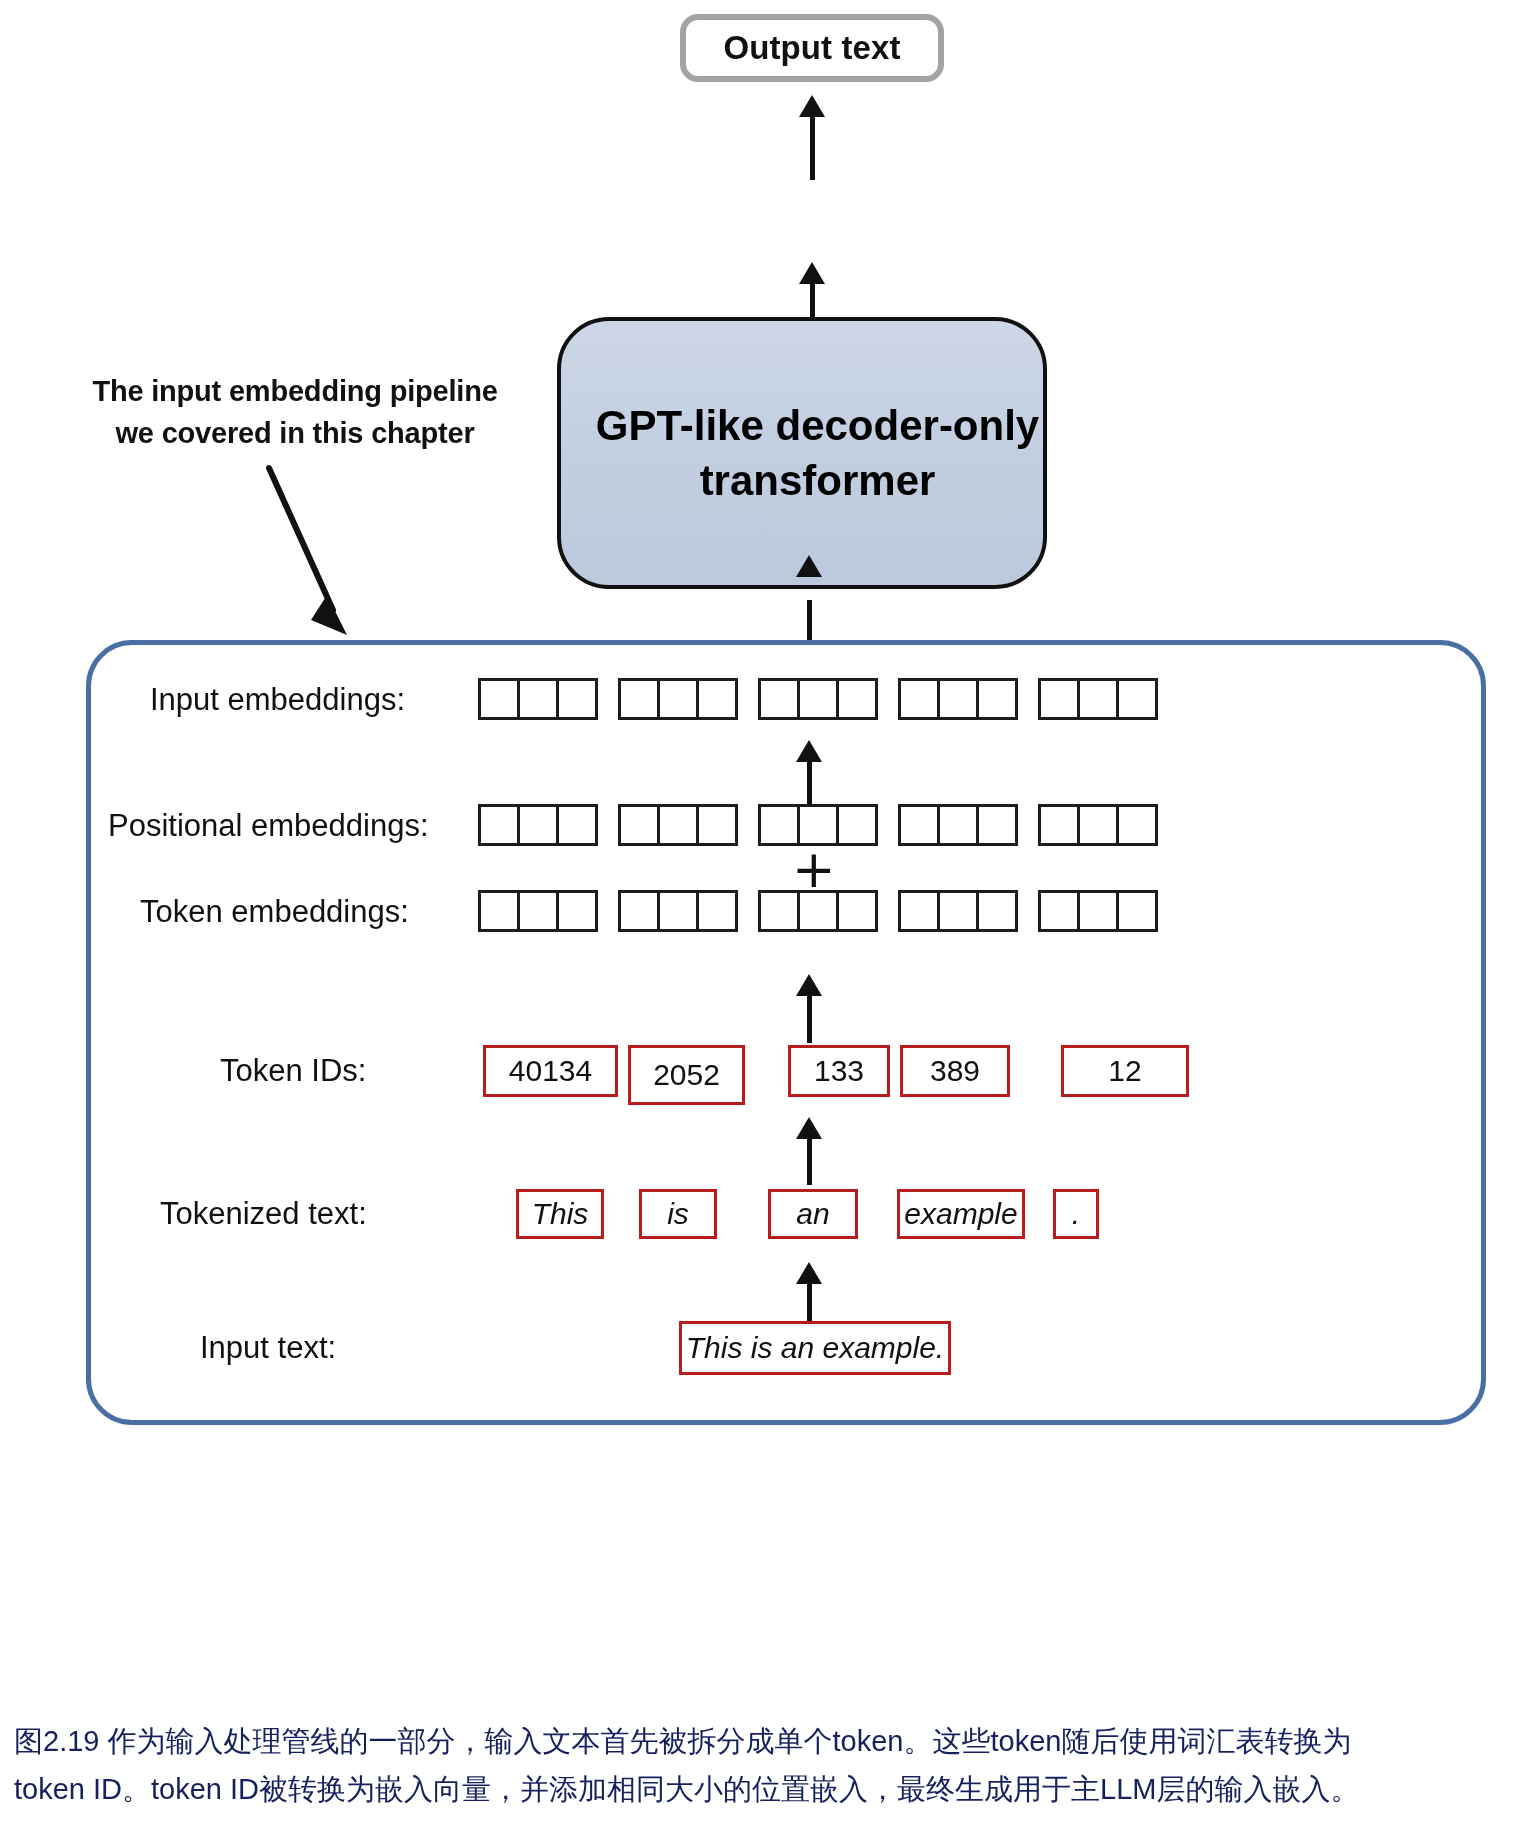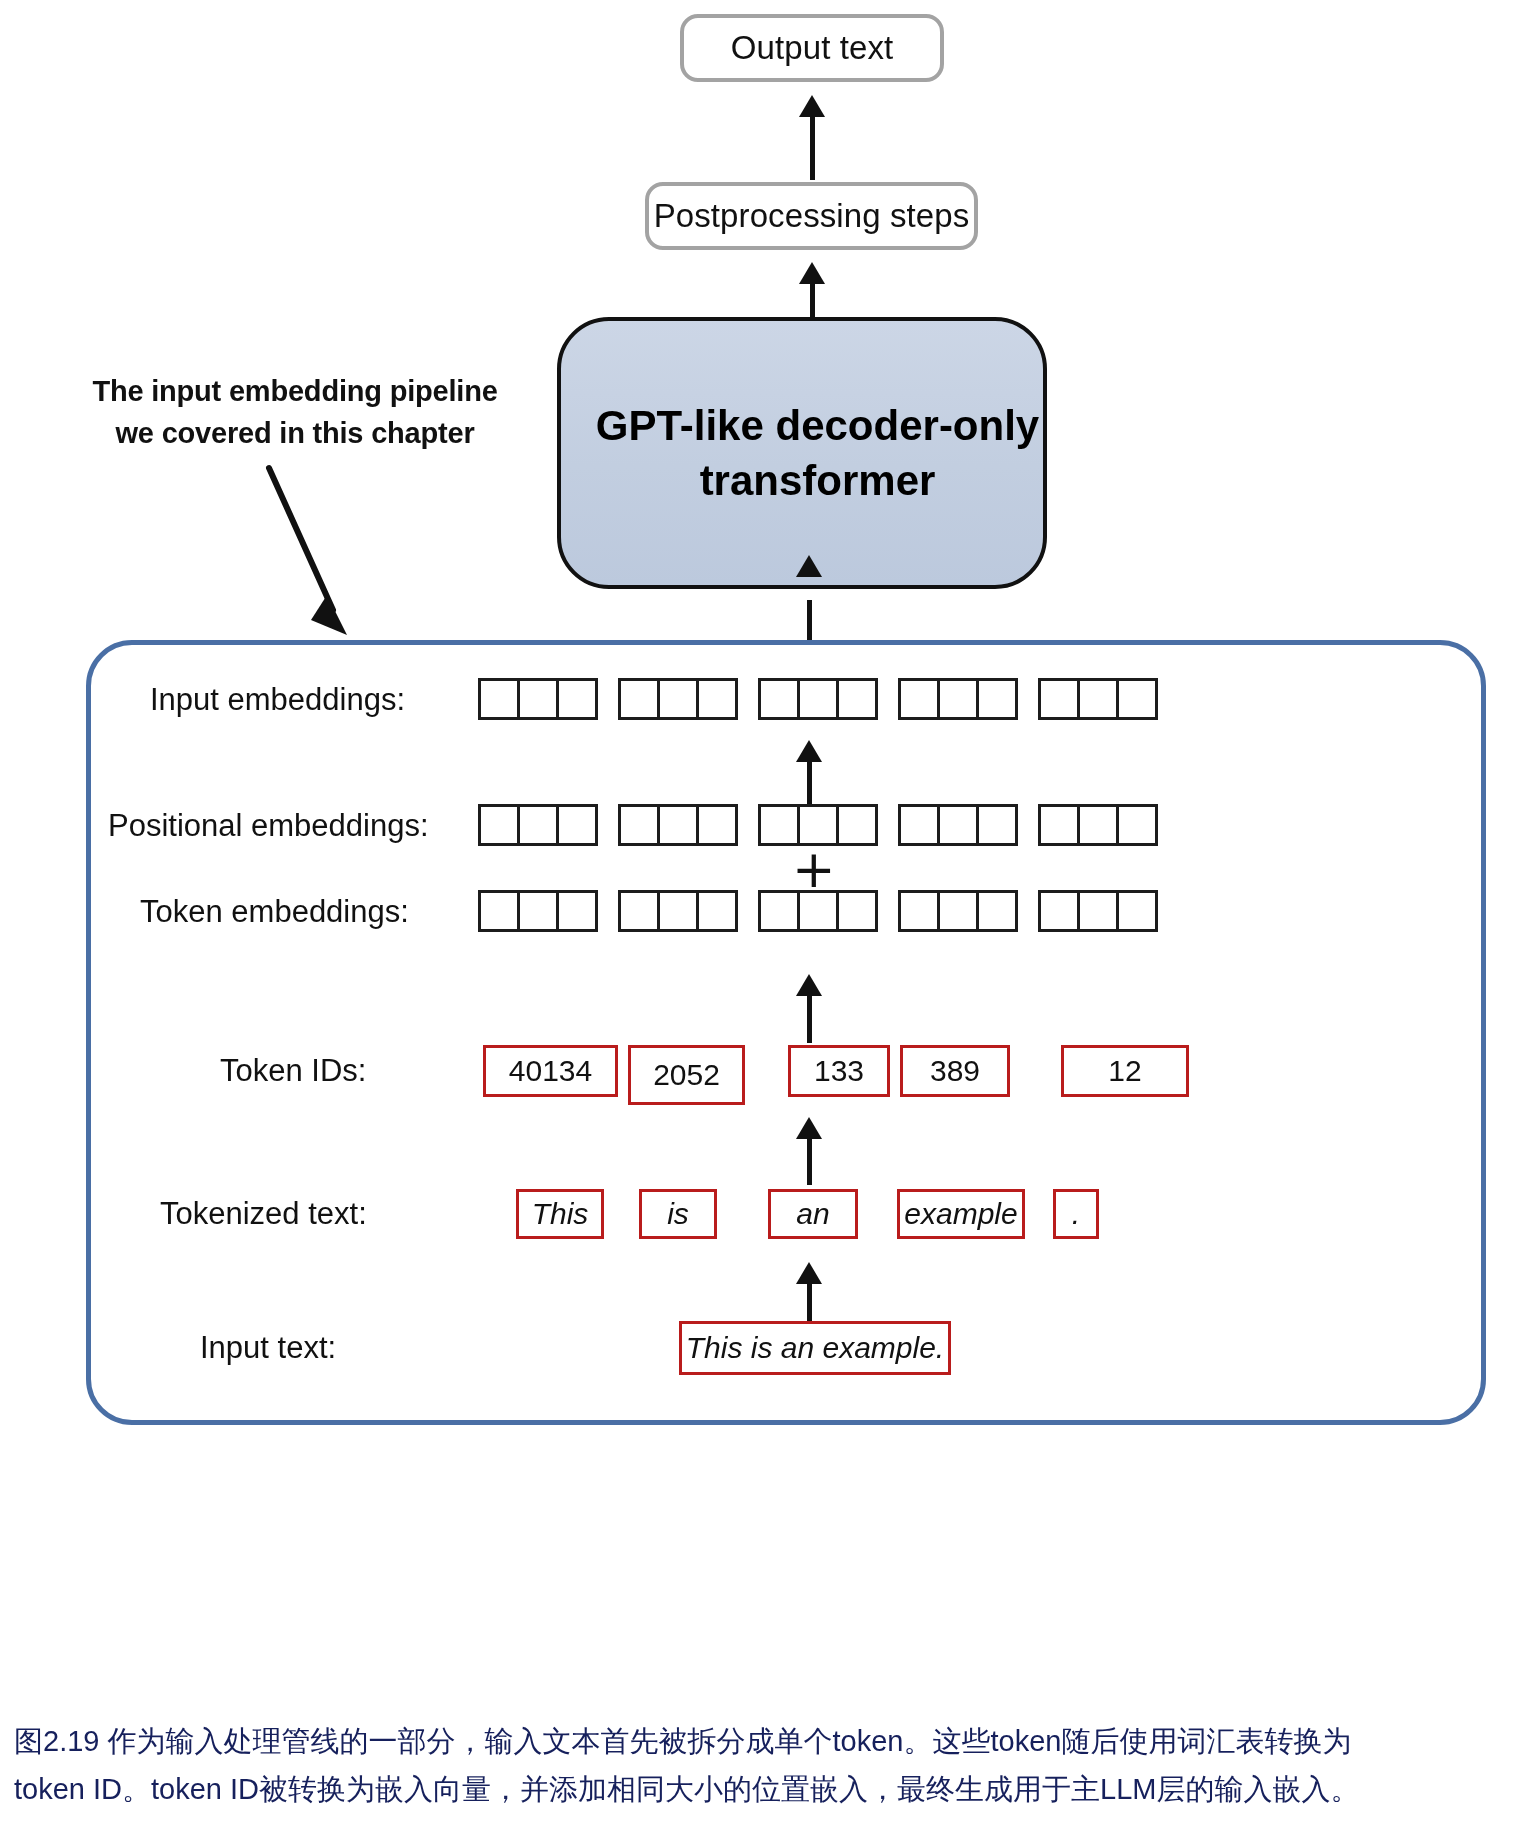--- a/index.html
+++ b/index.html
@@ -6,27 +6,28 @@
   body{
     width:1514px;height:1822px;position:relative;overflow:hidden;
     font-family:"Liberation Sans","DejaVu Sans",sans-serif;
     color:#111;
   }
   .stage{position:absolute;inset:0;}
 
   
   .pill{
     position:absolute;
-    border:4px solid #a3a3a3;
+    border:6px solid #a3a3a3;
     border-radius:18px;
     background:#fff;
     display:flex;align-items:center;justify-content:center;
     font-size:33px;
     letter-spacing:.1px;
     box-sizing:border-box;
+    font-weight:bold;
   }
 
   
   .transformer{
     position:absolute;
     border:4px solid #111;
     border-radius:52px;
     background:linear-gradient(180deg,#ccd6e6 0%,#c2cee0 55%,#bcc9dd 100%);
     display:flex;align-items:center;justify-content:center;
     box-sizing:border-box;
@@ -118,23 +119,20 @@
 
 <div class="stage">
 
   <div class="pill" style="left:680px;top:14px;width:264px;height:68px;">
     <span>Output text</span>
   </div>
 
   <div class="arrow-shaft" style="left:810px;top:108px;height:72px;"></div>
   <div class="arrow-head" style="left:799px;top:95px;"></div>
 
-  <div class="pill" style="left:645px;top:182px;width:333px;height:68px;">
-    <span>Postprocessing steps</span>
-  </div>
 
   <div class="arrow-shaft" style="left:810px;top:275px;height:46px;"></div>
   <div class="arrow-head" style="left:799px;top:262px;"></div>
 
   <div class="transformer" style="left:557px;top:317px;width:490px;height:272px;padding-left:31px;">
     <div class="tf-text">GPT-like
 decoder-only
 transformer</div>
   </div>
 

